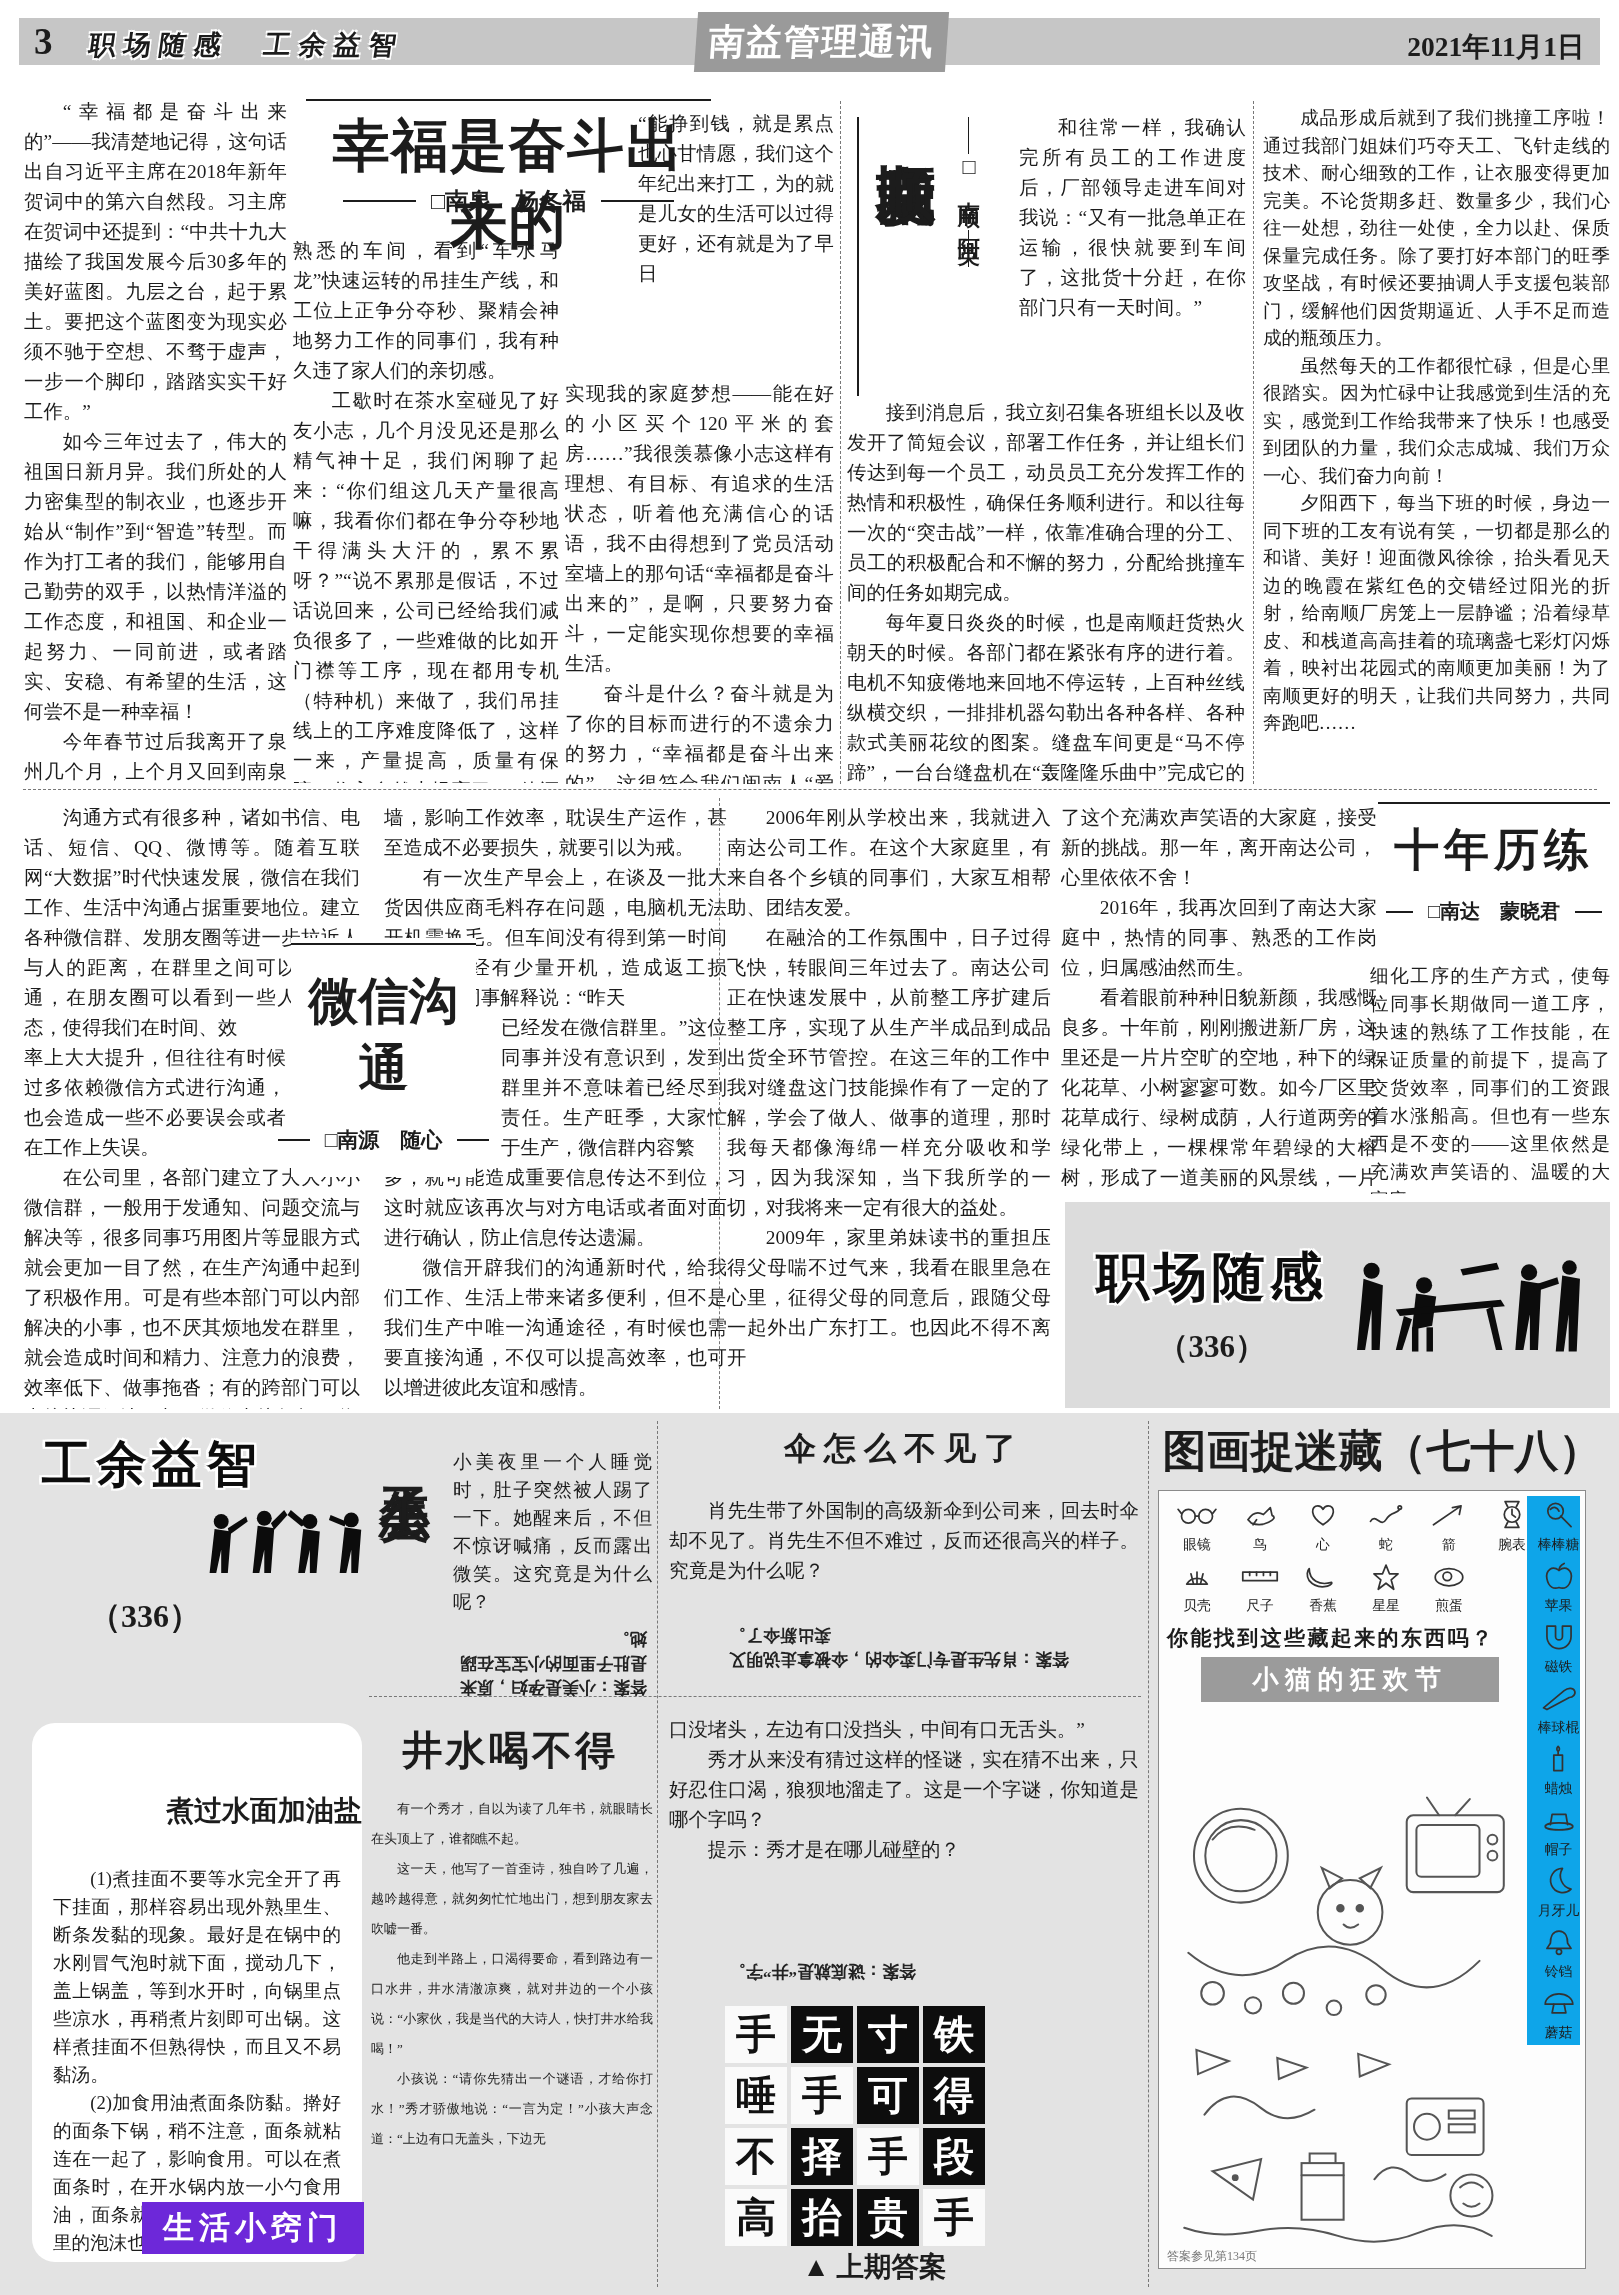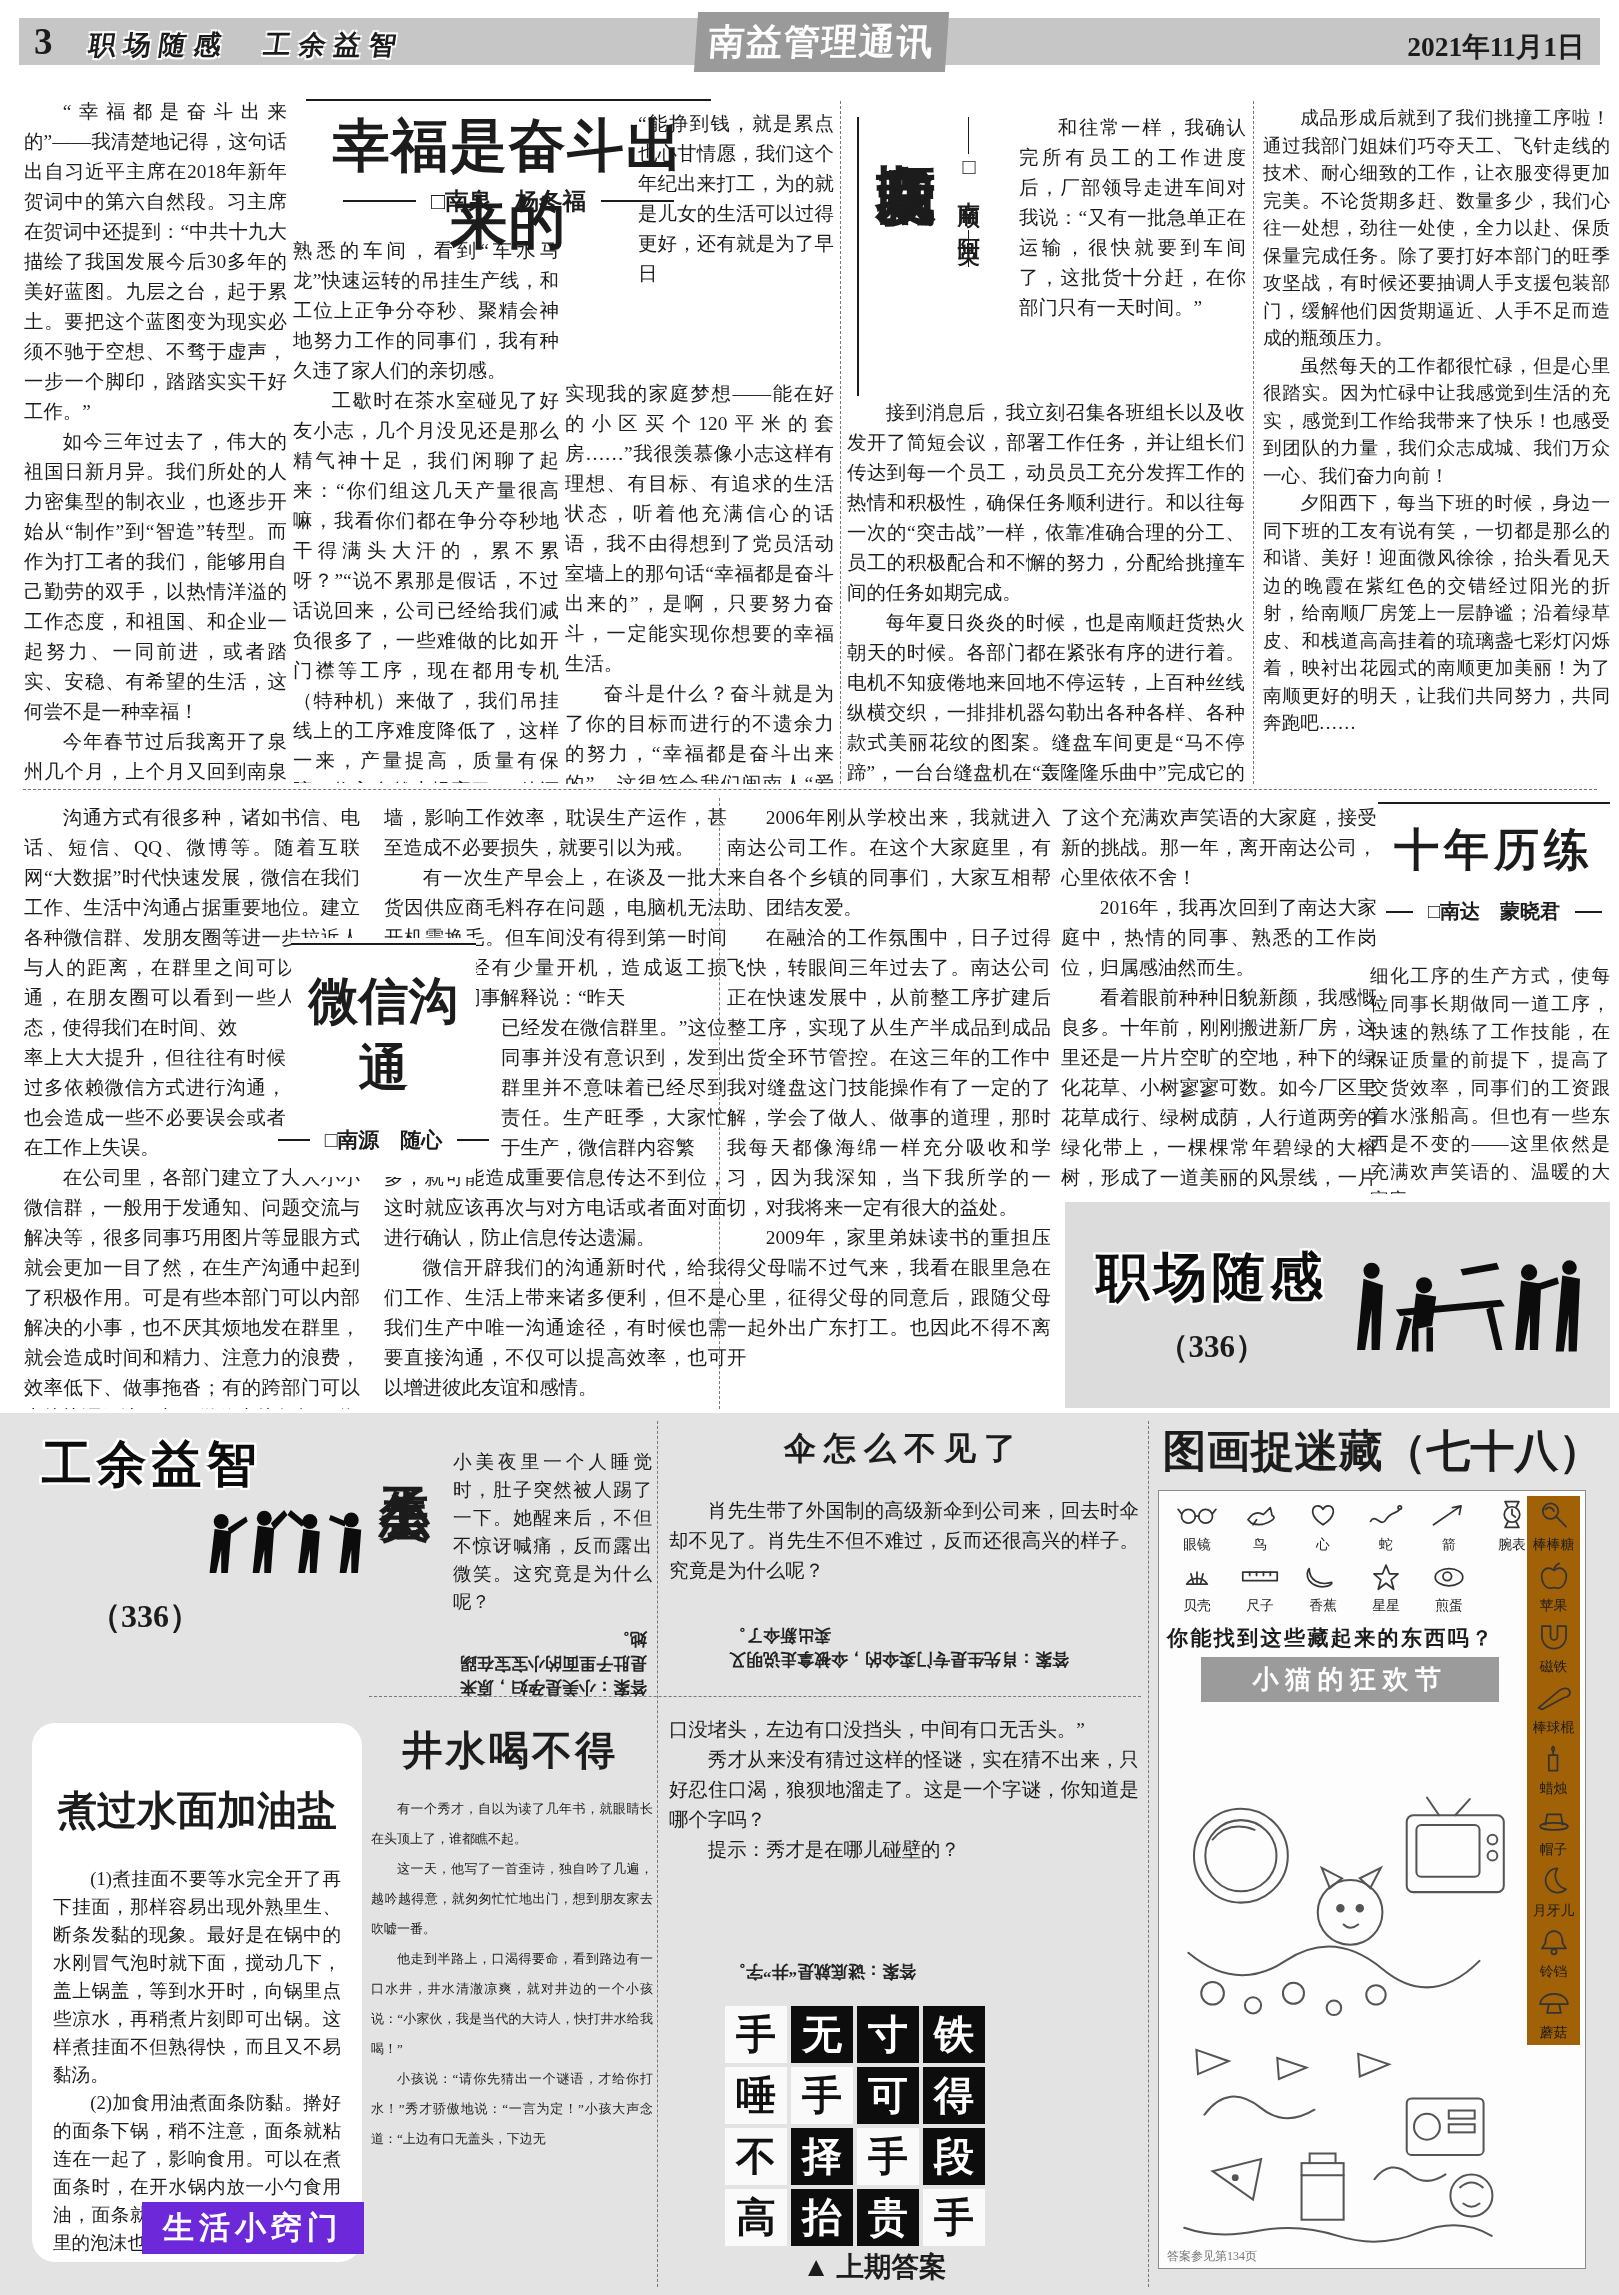--- a/index.html
+++ b/index.html
@@ -26,21 +26,21 @@
   .byrow .ln{flex:0 0 73px;height:1.6px;background:#1c1c1c;}
   .byline{font-size:23.5px;font-weight:bold;white-space:nowrap;}
   
   .vt{writing-mode:vertical-rl;text-orientation:upright;font-weight:bold;}
   
   .sticker{font-weight:bold;color:#0d0d0d;letter-spacing:4.9px;
            text-shadow:2.4px 2.4px 0 #fff,-2.4px -2.4px 0 #fff,2.4px -2.4px 0 #fff,-2.4px 2.4px 0 #fff,0 2.4px 0 #fff,0 -2.4px 0 #fff,2.4px 0 0 #fff,-2.4px 0 0 #fff;}
   
   #band{left:0;top:1413px;width:1619px;height:883px;background:#e3e3e3;}
   #card{left:32px;top:1723px;width:330px;height:539px;background:#fff;border-radius:23px;}
-  #card .tt{font-size:40px;font-weight:bold;text-align:center;line-height:60px;}
+  #card .tt{font-size:28px;font-weight:bold;text-align:right;line-height:60px;}
   .tag{background:#6d28d9;color:#fff;font-weight:bold;font-size:31px;padding:4.9px 21px;letter-spacing:4.9px;}
   .ans{font-size:17px;line-height:24px;font-weight:bold;color:#222;}
   
   #pgrid{display:grid;grid-template-columns:repeat(4,62px);grid-auto-rows:57px;gap:4px;}
   #pgrid div{display:flex;align-items:center;justify-content:center;font-size:40px;font-weight:bold;}
   #pgrid .w{background:#fafafa;color:#111;}
   #pgrid .b2{background:#0d0d0d;color:#fff;}
   
   #hpbox{left:1158px;top:1490px;width:426px;height:777px;background:#fdfdfd;border:1.6px solid #8a8a8a;}
   .hitem{display:inline-flex;flex-direction:column;align-items:center;width:63px;margin:3.2px 0;}
@@ -375,21 +375,21 @@
           <path d="M170 475 L222 475 M180 460 L180 448 L212 448 L212 460"></path>
         <path d="M260 480 q20-26 44-6 q20 16 44 0"></path>
         <circle cx="380" cy="500" r="26"></circle>
           <path d="M366 490q14-12 28 0M370 510q10 8 20 0"></path>
         <path d="M25 540 q40 14 90 4 t 100 6 t 100 -4 t 90 4"></path>
       </g>
     </svg>
     <div class="small-cap" style="position:absolute;left:8px;bottom:3.2px;">答案参见第134页</div>
   </div>
 
-  <div class="abs" style="left:1527px;top:1496px;width:53px;display:flex;flex-direction:column;align-items:center;z-index:4;background:#a16207;">
+  <div class="abs" style="left:1527px;top:1496px;width:53px;display:flex;flex-direction:column;z-index:4;background:#0ea5e9;">
 
   <span class="hitem">
         <span><svg viewBox="0 0 48 36">
             <circle cx="20" cy="14" r="9"></circle>
             <path d="M26 20L38 32M14 12c4-4 8-2 10 2"></path>
           </svg></span>
         <span class="lb">棒棒糖</span>
       </span>
       <span class="hitem">
         <span><svg viewBox="0 0 48 36">

